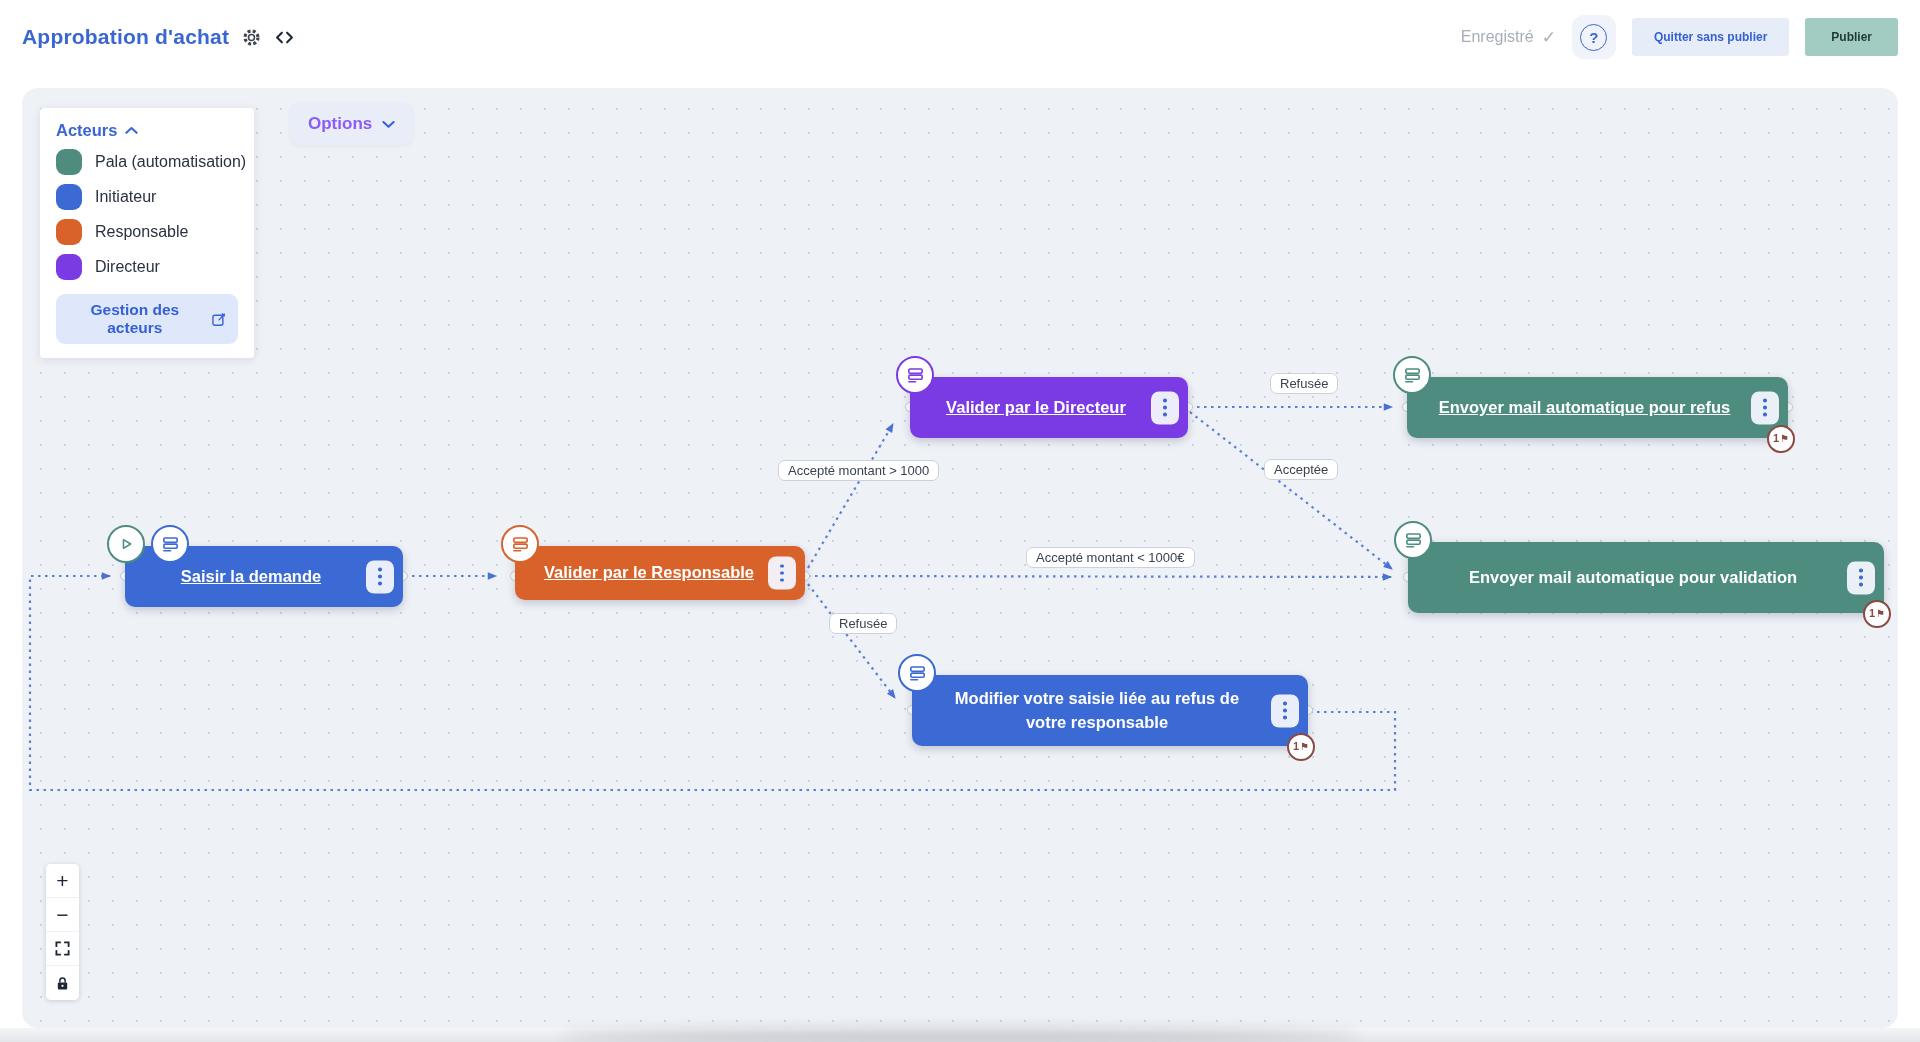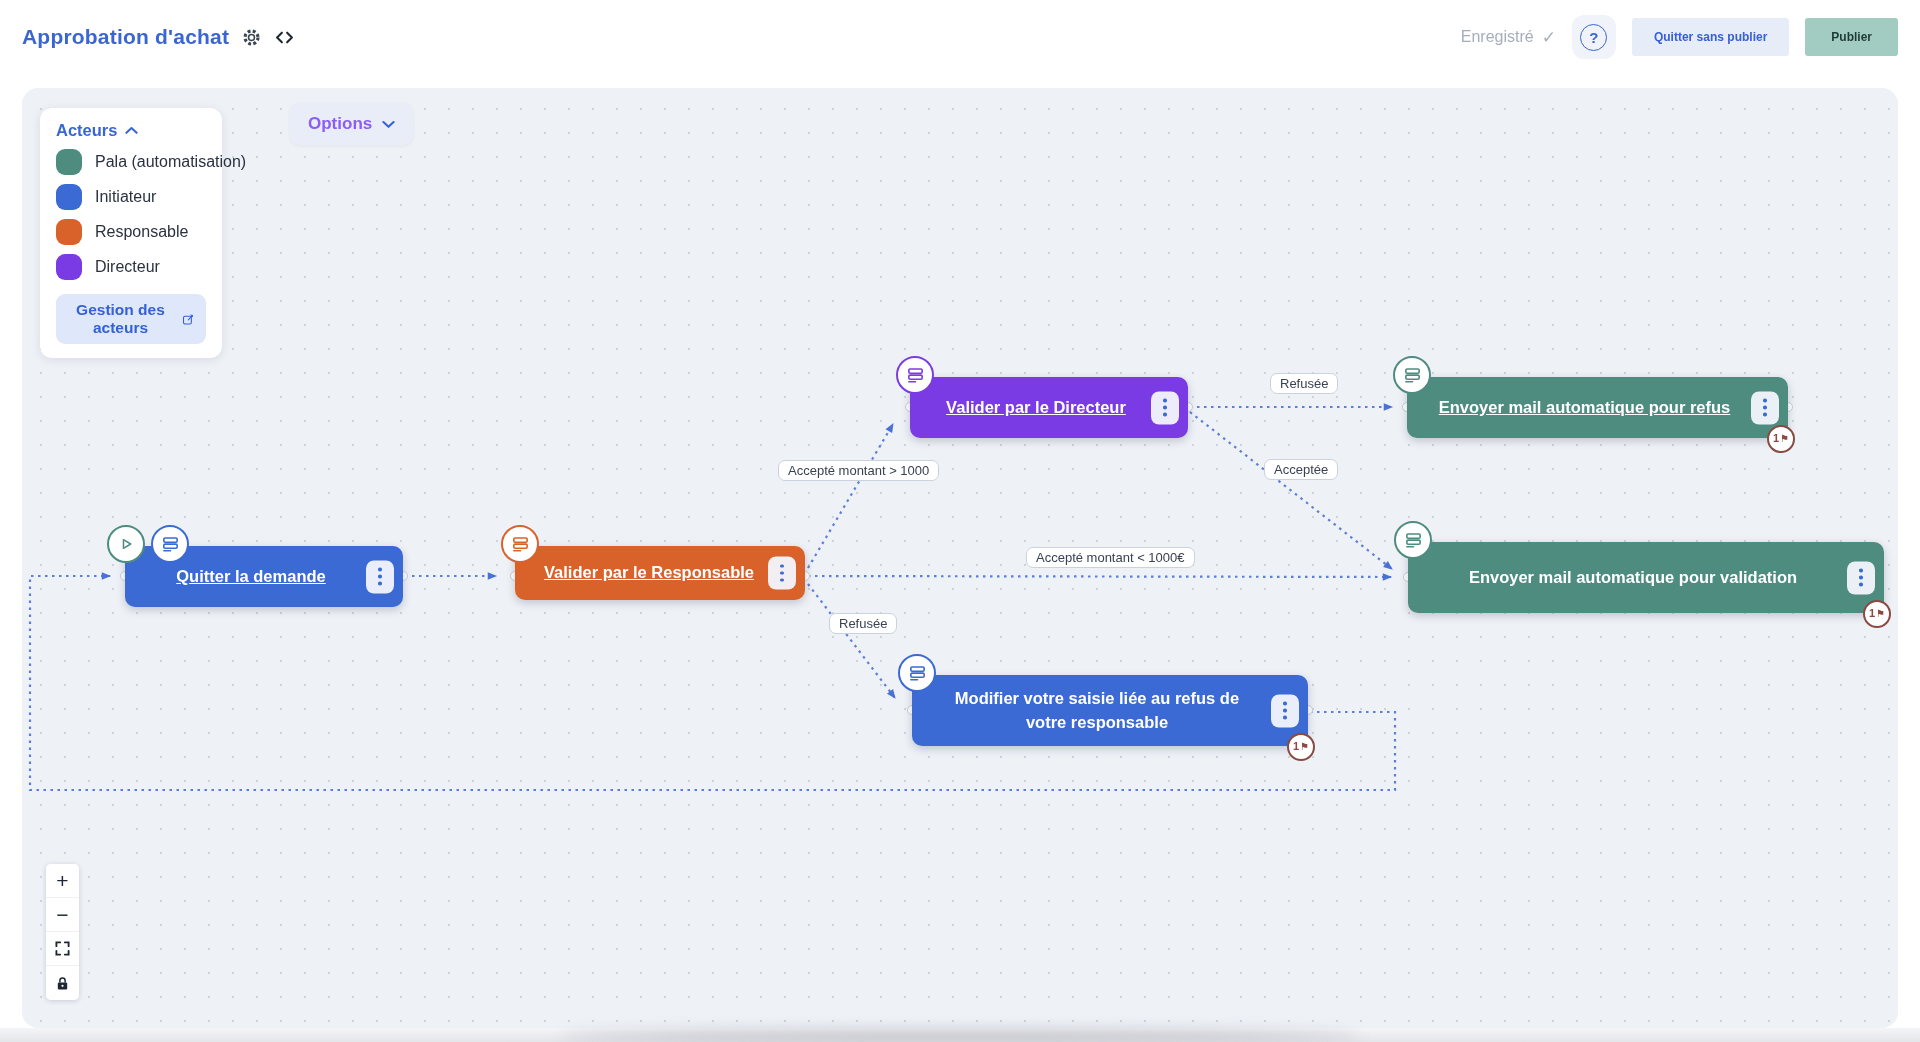--- a/index.html
+++ b/index.html
@@ -26,21 +26,21 @@
   .btn-publish{background:#a2cbc1;color:#1e3b35;padding:12px 26px;}
   
   .canvas{position:absolute;left:22px;top:88px;width:1876px;height:940px;border-radius:16px;
     background-color:#eef1f6;
     background-image:radial-gradient(circle,#ccd2de 1.3px,transparent 1.5px);
     background-size:24px 24px;background-position:7px 9px;}
   .bottom-bar{position:absolute;left:0;right:0;bottom:0;height:14px;background:linear-gradient(#f4f5f7,#e3e5e9);}
   .bottom-shadow{position:absolute;left:560px;width:800px;bottom:0;height:12px;background:rgba(150,154,163,.5);
     filter:blur(7px);border-radius:50%;}
   
-  .actors-panel{position:absolute;left:18px;top:20px;width:182px;background:#fff;border-radius:12px;
+  .actors-panel{position:absolute;left:18px;top:20px;width:214px;background:#fff;border-radius:4px;
     box-shadow:0 2px 10px rgba(30,40,70,.10);padding:13px 16px 14px;box-sizing:border-box;}
   .actors-title{color:#3a66d1;font-size:16.5px;font-weight:700;display:flex;align-items:center;gap:8px;cursor:pointer;margin-bottom:6px;}
   .actor-row{display:flex;align-items:center;gap:13px;margin:9px 0;}
   .swatch{width:26px;height:26px;border-radius:9px;flex:none;}
   .actor-name{font-size:16px;color:#2a3140;white-space:nowrap;}
   .manage-btn{background:#dfe8fb;color:#3560d6;font-weight:700;font-size:15.5px;border:none;border-radius:9px;
     padding:7px 12px;display:inline-flex;align-items:center;gap:9px;margin-top:5px;cursor:pointer;font-family:inherit;}
   
   .options-btn{position:absolute;left:268px;top:15px;background:#e9edf8;border:none;border-radius:10px;
     color:#8b5cf6;font-weight:700;font-size:17px;padding:11px 18px;display:flex;align-items:center;gap:10px;
@@ -201,21 +201,21 @@
           <path d="M7.2 5.2v9.6l8-4.8z"></path>
         </svg>
     </span>
     <span class="badge form c-blue">
       <svg width="19" height="19" viewBox="0 0 20 20" fill="none" stroke="currentColor" stroke-width="1.7" stroke-linecap="round">
           <rect x="3" y="3.2" width="14" height="4.4" rx="1.3"></rect>
           <rect x="3" y="9.6" width="14" height="4.4" rx="1.3"></rect>
           <path d="M3 16.6h7"></path>
         </svg>
     </span>
-    <span>Quitter la demande</span>
+    <span>Saisir la demande</span>
     <button class="kebab">
         <i></i>
         <i></i>
         <i></i>
       </button>
   </div>
 
   <div class="node nowrap" id="node-responsable" style="background-color: rgb(217, 98, 43);">
     <span class="badge form c-orange">
       <svg width="19" height="19" viewBox="0 0 20 20" fill="none" stroke="currentColor" stroke-width="1.7" stroke-linecap="round">

